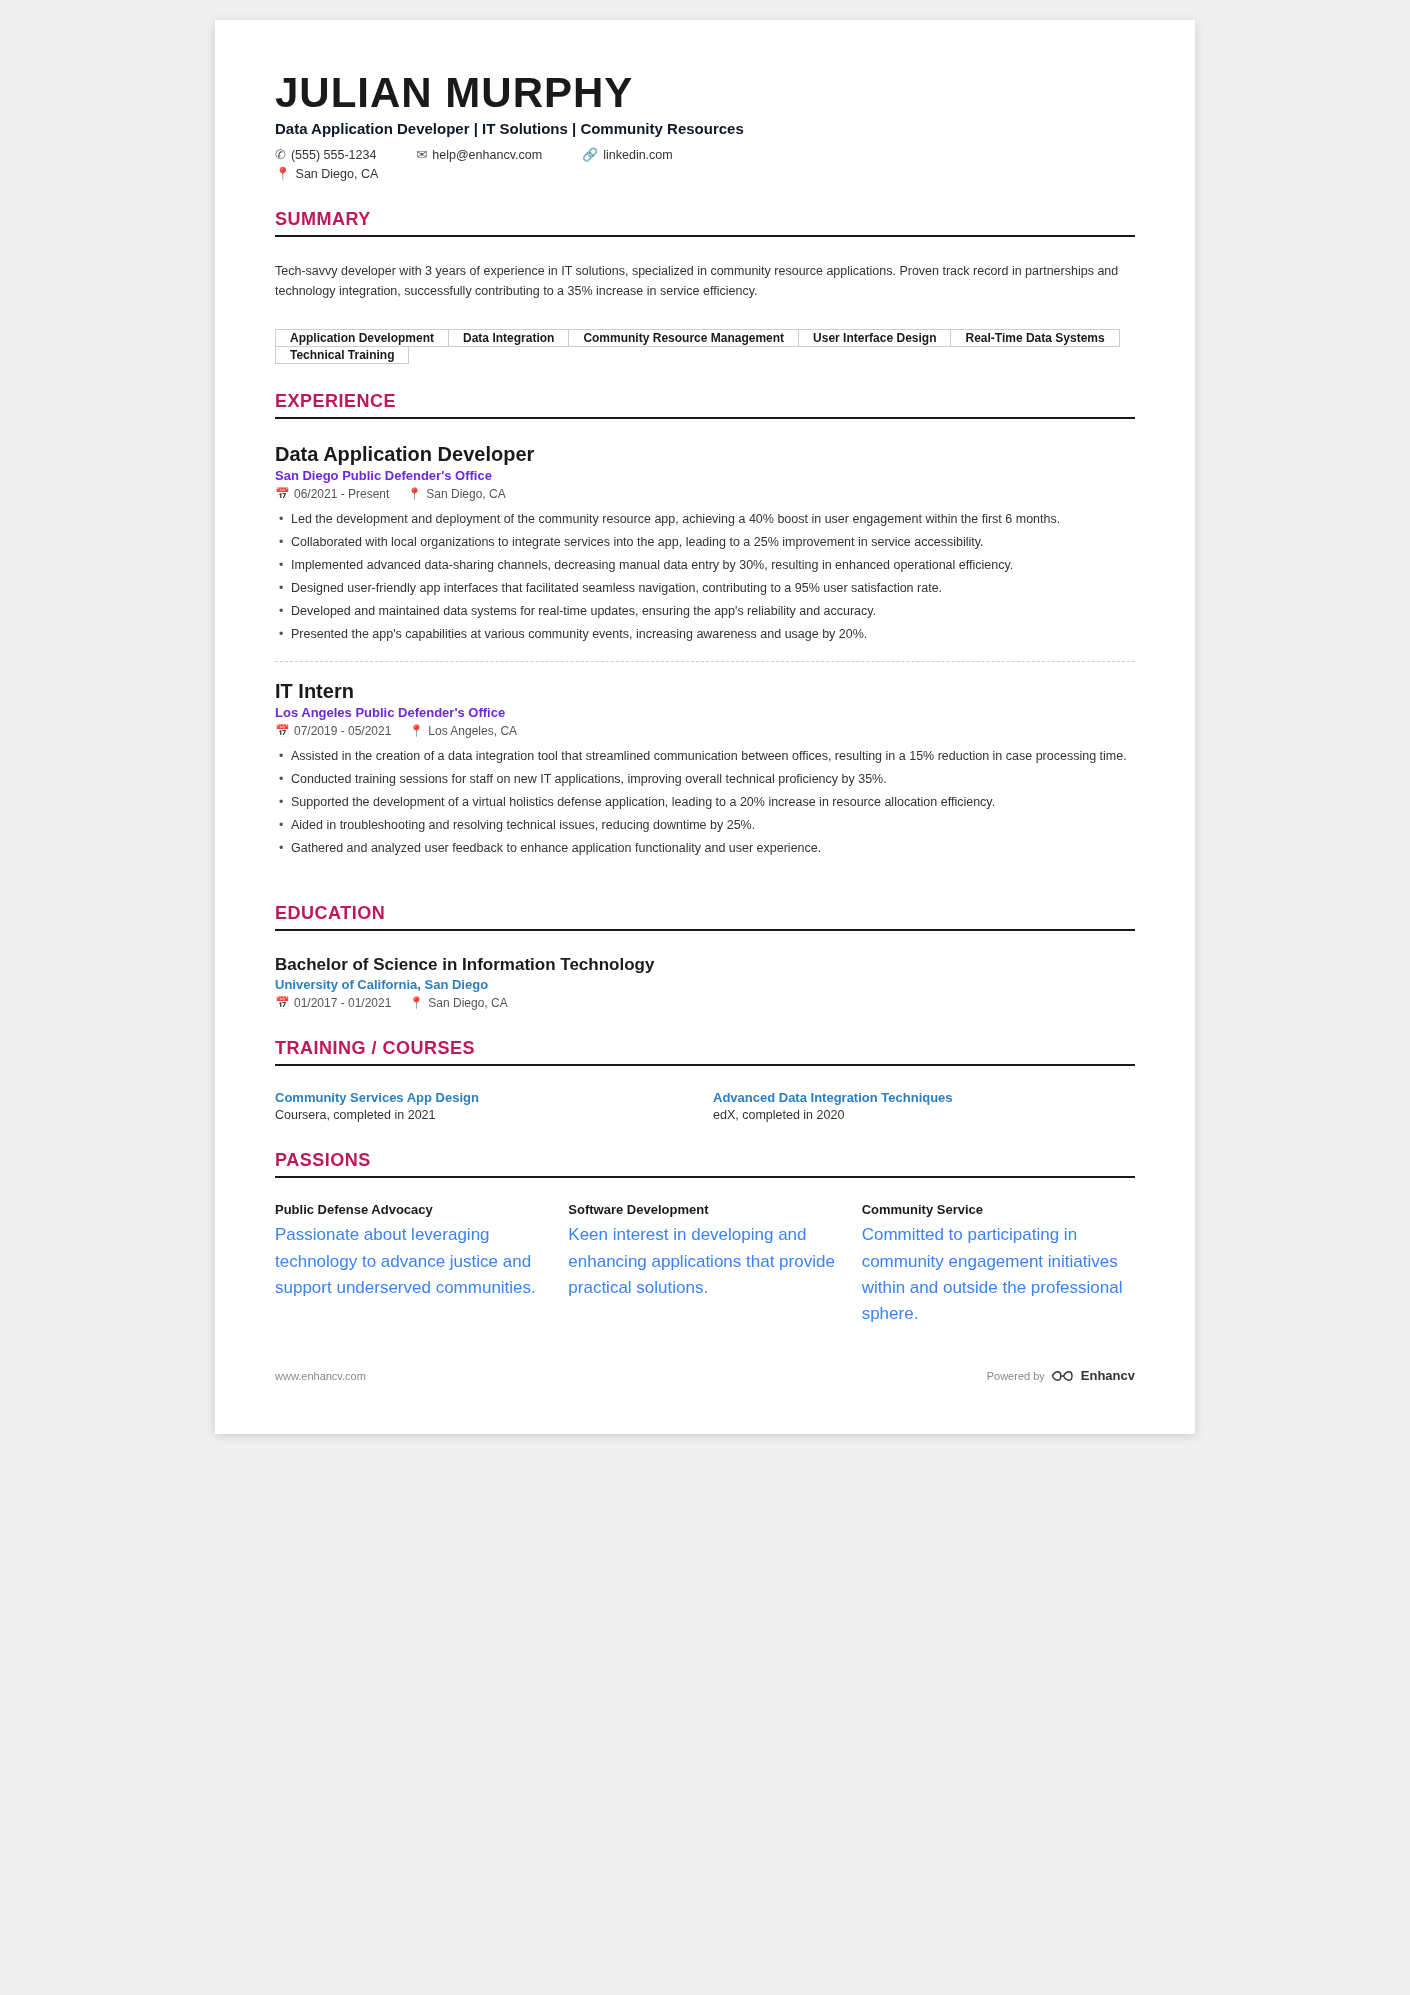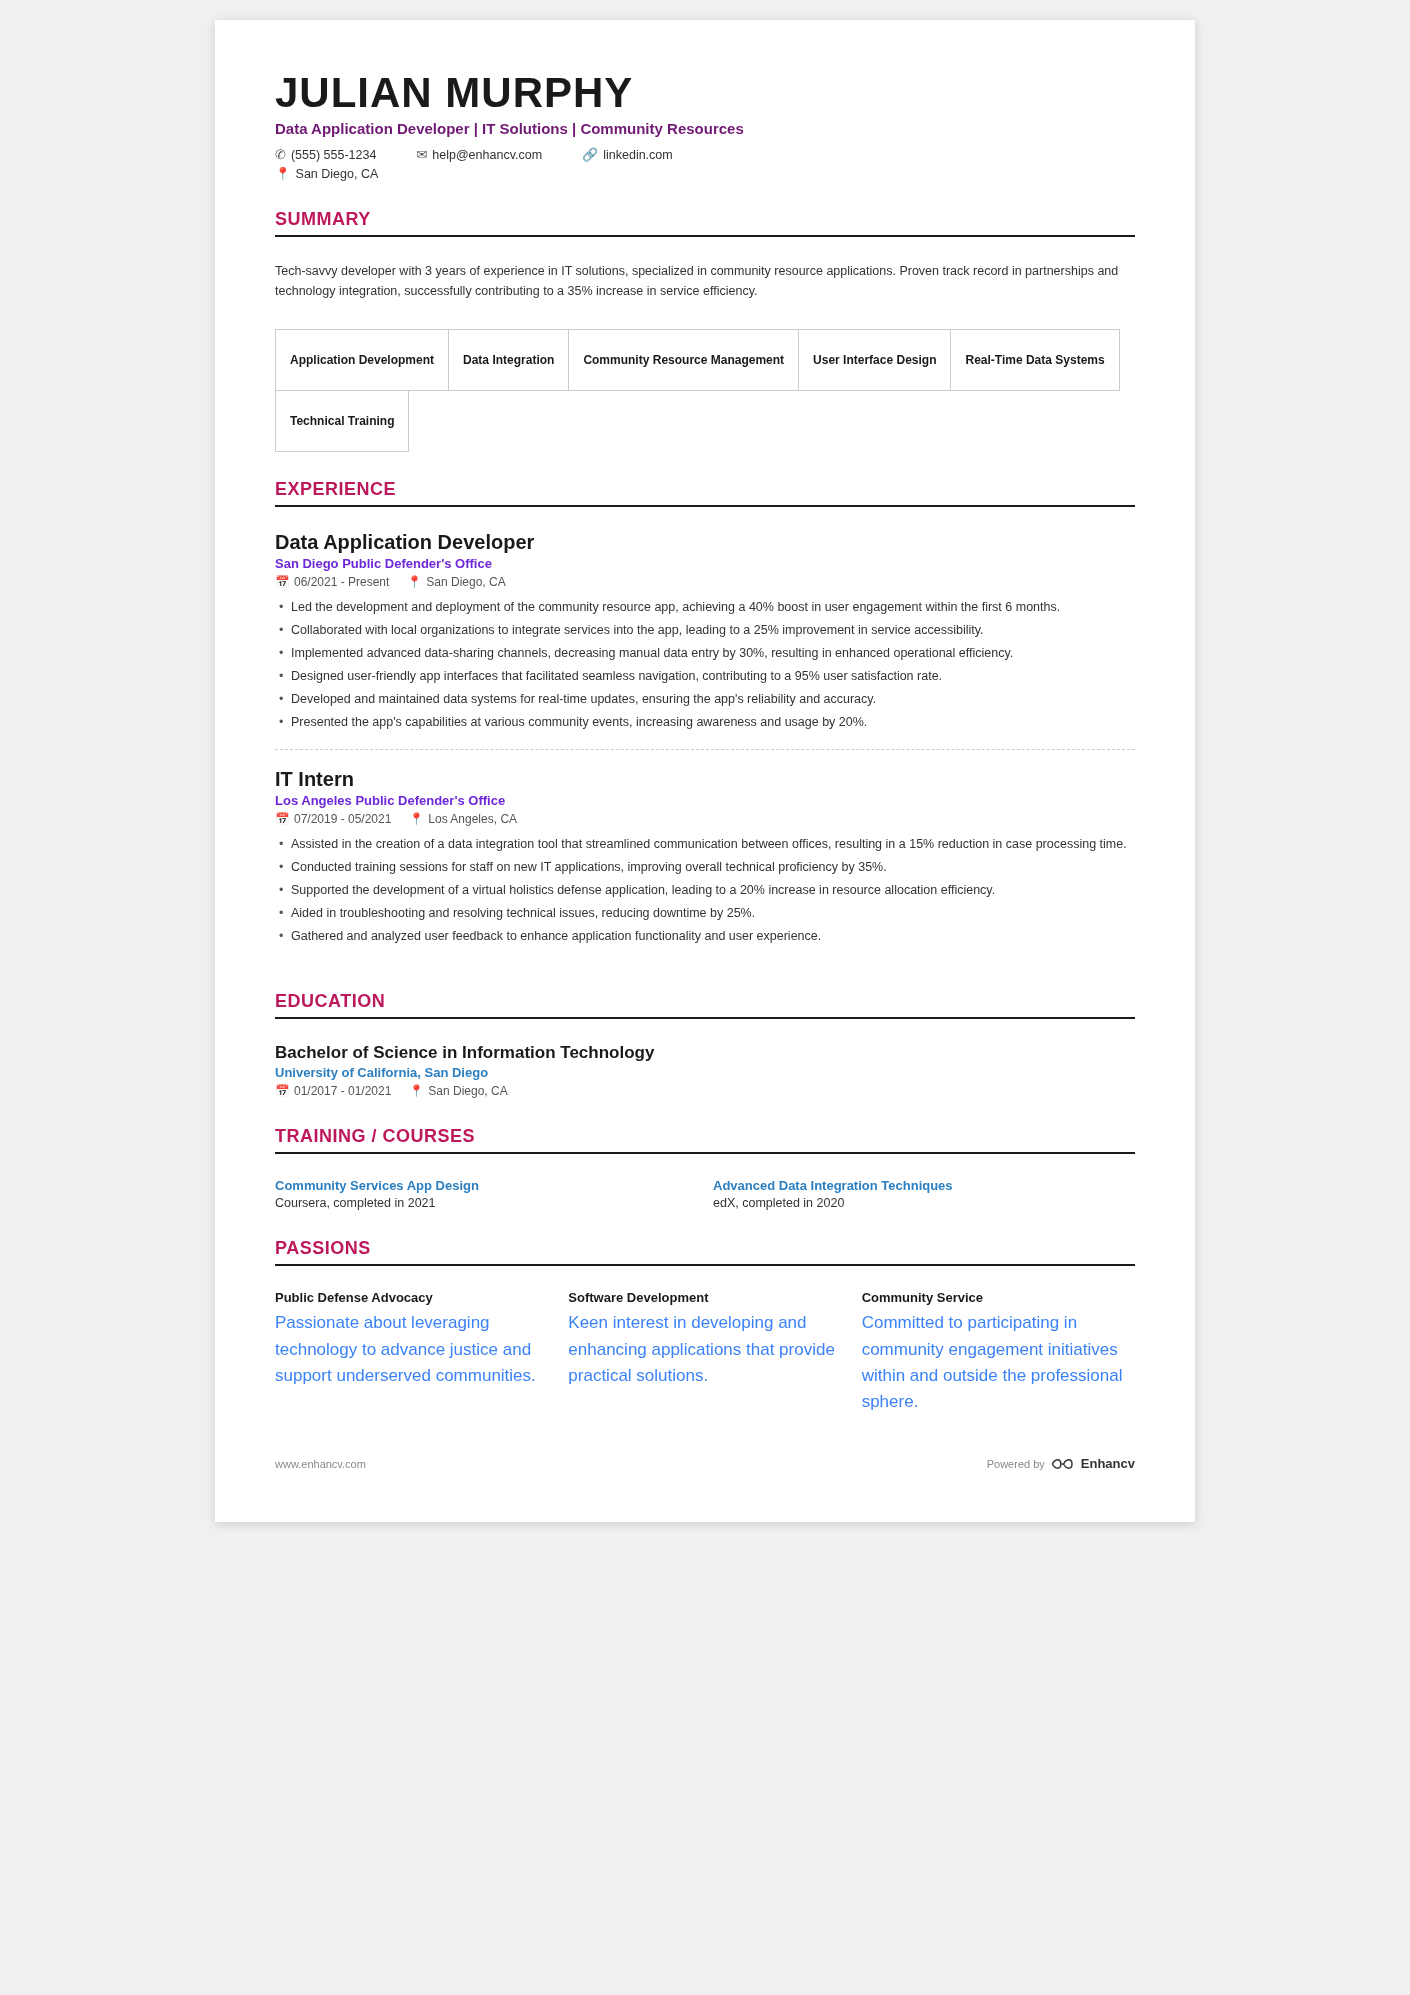--- a/index.html
+++ b/index.html
@@ -19,21 +19,21 @@
     }
     .name {
       font-size: 42px;
       font-weight: 900;
       color: #1a1a1a;
       letter-spacing: 1px;
       line-height: 1.1;
     }
     .title {
       font-size: 15px;
-      color: #701a75;
+      color: #0f172a;
       font-weight: 600;
       margin-top: 4px;
       margin-bottom: 10px;
     }
     .contact-row {
       display: flex;
       gap: 40px;
       font-size: 12.5px;
       color: #333;
       align-items: center;
@@ -75,21 +75,21 @@
       line-height: 1.6;
     }
     
     .skills-grid {
       display: flex;
       flex-wrap: wrap;
       gap: 0;
     }
     .skill-item {
       border: 1px solid #ccc;
-      padding: 23px 14px;
+      padding: 1px 14px;
       font-size: 12px;
       font-weight: 700;
       color: #1a1a1a;
       margin-right: -1px;
       margin-bottom: -1px;
     }
     
     .job-title {
       font-size: 20px;
       font-weight: 700;

